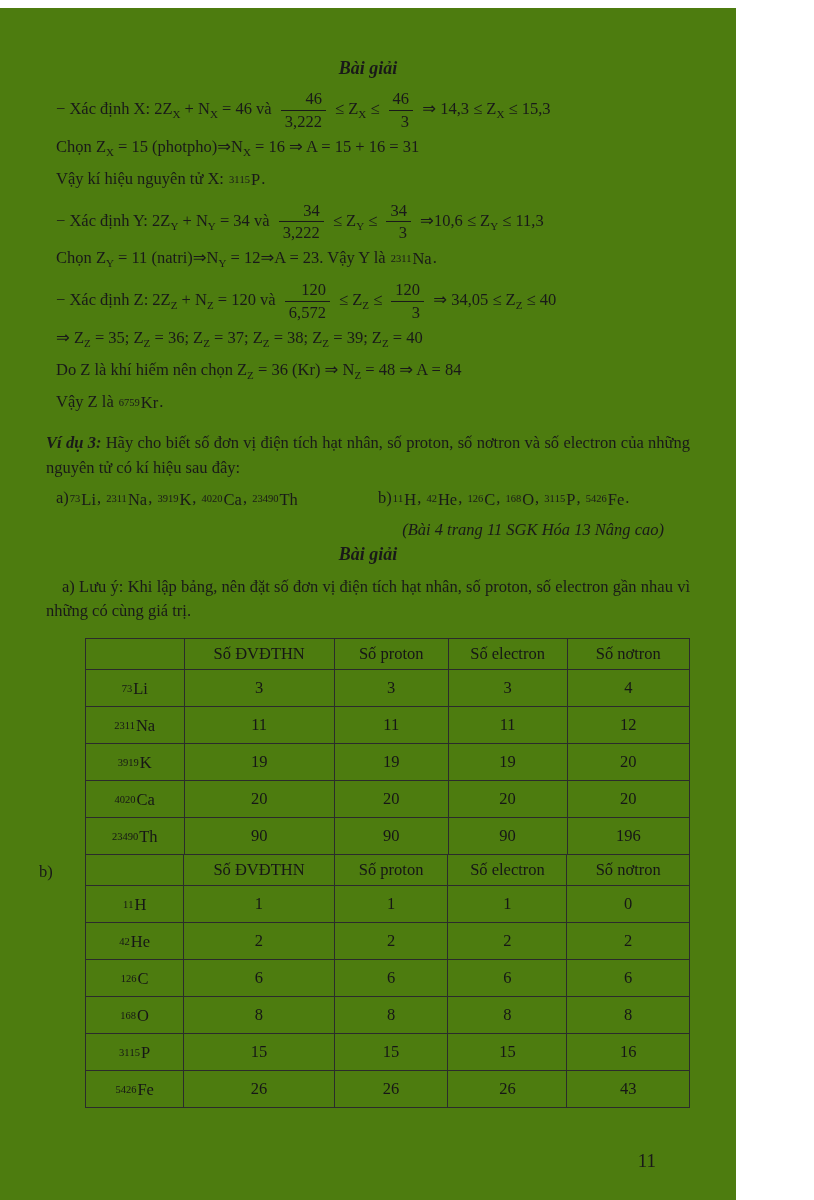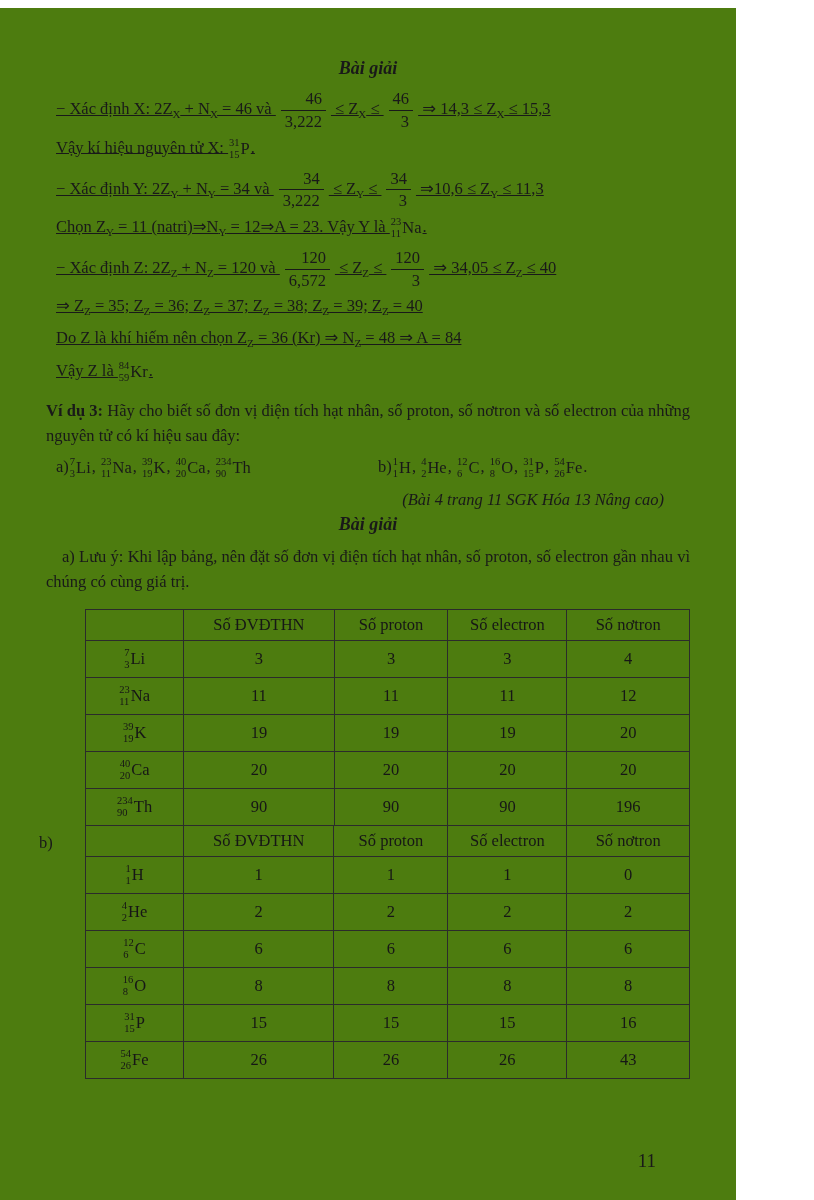--- a/index.html
+++ b/index.html
@@ -1,28 +1,28 @@
 <!DOCTYPE html>
 <html><head>
 <meta charset="utf-8">
 <style>
   *{box-sizing:border-box;margin:0;padding:0;}
   body{width:814px;background:#fff;font-family:"Liberation Serif",serif;color:#191919;}
   .page{position:relative;width:736px;height:1200px;overflow:hidden;background:#4d7c0f;margin-top:8px;}
   .content{padding:46px 46px 0;}
   .heading{text-align:center;font-weight:700;font-style:italic;font-size:18px;margin:4px 0 10px;}
-  .mline{padding-left:10px;margin:5px 0;font-size:16.5px;min-height:27px;text-decoration:underline;}
+  .mline{padding-left:10px;margin:5px 0;font-size:16.5px;min-height:27px;}
   sub{font-size:11px;}
   .frac{display:inline-block;vertical-align:middle;text-align:right;margin:0 5px;line-height:1.2;}
   .fnum{display:block;border-bottom:1.2px solid #191919;padding:0 4px 1px;}
   .fden{display:block;padding:1px 4px 0;}
   .nuc{display:inline-flex;align-items:center;vertical-align:middle;margin:0 1px;}
-  .nuc .stack{display:inline-flex;flex-direction:column;align-items:flex-start;font-size:10.5px;line-height:1.15;margin-right:1px;}
+  .nuc .stack{display:inline-flex;flex-direction:row;align-items:center;font-size:10.5px;line-height:1.15;margin-right:1px;}
   .para{font-size:16.5px;line-height:1.5;text-align:justify;margin:12px 0 2px;}
-  .lbl{font-weight:700;}
+  .lbl{font-style:italic;font-weight:700;}
   .nuclist{margin:8px 0 2px;padding-left:10px;font-size:16.5px;}
   .list-a{display:inline-block;width:322px;}
   .source{text-align:right;font-style:italic;font-size:16.5px;margin:10px 26px 4px 0;}
   .note{font-size:16.5px;line-height:1.5;text-align:justify;text-indent:16px;margin:4px 0 14px;}
   .tablock{margin-left:39px;}
   table{border-collapse:collapse;font-size:16.5px;color:#161616;}
   th,td{border:1px solid #2b2b2b;text-align:center;font-weight:400;padding:3px 6px;}
   thead th{height:31px;}
   tbody td{height:37px;}
   .tbwrap{position:relative;margin-top:-1px;}
@@ -31,41 +31,42 @@
 </style>
 </head>
 <body>
 
 <div class="page">
   <div class="content">
 
     <div class="heading">Bài giải</div>
 
     <div class="mline">− Xác định X: 2Z<sub>X</sub> + N<sub>X</sub> = 46 và <span class="frac"><span class="fnum">46</span><span class="fden">3,222</span></span> ≤ Z<sub>X</sub> ≤ <span class="frac"><span class="fnum">46</span><span class="fden">3</span></span> ⇒ 14,3 ≤ Z<sub>X</sub> ≤ 15,3</div>
+    <div class="mline">Chọn Z<sub>X</sub> = 15 (photpho)⇒N<sub>X</sub> = 16 ⇒ A = 15 + 16 = 31</div>
     <div class="mline">Vậy kí hiệu nguyên tử X: <span class="nuc">
           <span class="stack">
             <span>31</span>
             <span>15</span>
           </span>
           <span>P</span>
         </span>.</div>
     <div class="mline">− Xác định Y: 2Z<sub>Y</sub> + N<sub>Y</sub> = 34 và <span class="frac"><span class="fnum">34</span><span class="fden">3,222</span></span> ≤ Z<sub>Y</sub> ≤ <span class="frac"><span class="fnum">34</span><span class="fden">3</span></span> ⇒10,6 ≤ Z<sub>Y</sub> ≤ 11,3</div>
     <div class="mline">Chọn Z<sub>Y</sub> = 11 (natri)⇒N<sub>Y</sub> = 12⇒A = 23. Vậy Y là <span class="nuc">
           <span class="stack">
             <span>23</span>
             <span>11</span>
           </span>
           <span>Na</span>
         </span>.</div>
     <div class="mline">− Xác định Z: 2Z<sub>Z</sub> + N<sub>Z</sub> = 120 và <span class="frac"><span class="fnum">120</span><span class="fden">6,572</span></span> ≤ Z<sub>Z</sub> ≤ <span class="frac"><span class="fnum">120</span><span class="fden">3</span></span> ⇒ 34,05 ≤ Z<sub>Z</sub> ≤ 40</div>
     <div class="mline">⇒ Z<sub>Z</sub> = 35; Z<sub>Z</sub> = 36; Z<sub>Z</sub> = 37; Z<sub>Z</sub> = 38; Z<sub>Z</sub> = 39; Z<sub>Z</sub> = 40</div>
     <div class="mline">Do Z là khí hiếm nên chọn Z<sub>Z</sub> = 36 (Kr) ⇒ N<sub>Z</sub> = 48 ⇒ A = 84</div>
     <div class="mline">Vậy Z là <span class="nuc">
           <span class="stack">
-            <span>84</span>
+            <span>67</span>
             <span>59</span>
           </span>
           <span>Kr</span>
         </span>.</div>
 
     <p class="para"><span class="lbl">Ví dụ 3:</span><span> Hãy cho biết số đơn vị điện tích hạt nhân, số proton, số nơtron và số electron của những nguyên tử có kí hiệu sau đây:</span></p>
 
     <div class="nuclist">
       <span class="list-a">a)<span class="nuc">
             <span class="stack">
@@ -133,21 +134,21 @@
               <span>26</span>
             </span>
             <span>Fe</span>
           </span>.</span>
     </div>
 
     <div class="source">(Bài 4 trang 11 SGK Hóa 13 Nâng cao)</div>
 
     <div class="heading">Bài giải</div>
 
-    <p class="note">a) Lưu ý: Khi lập bảng, nên đặt số đơn vị điện tích hạt nhân, số proton, số electron gần nhau vì chúng có cùng giá trị.</p>
+    <p class="note">a) Lưu ý: Khi lập bảng, nên đặt số đơn vị điện tích hạt nhân, số proton, số electron gần nhau vì những có cùng giá trị.</p>
 
     <div class="tablock">
       <table>
         <colgroup>
             <col style="width:100px">
             <col style="width:153px">
             <col style="width:116px">
             <col style="width:121px">
             <col style="width:125px">
           </colgroup>

